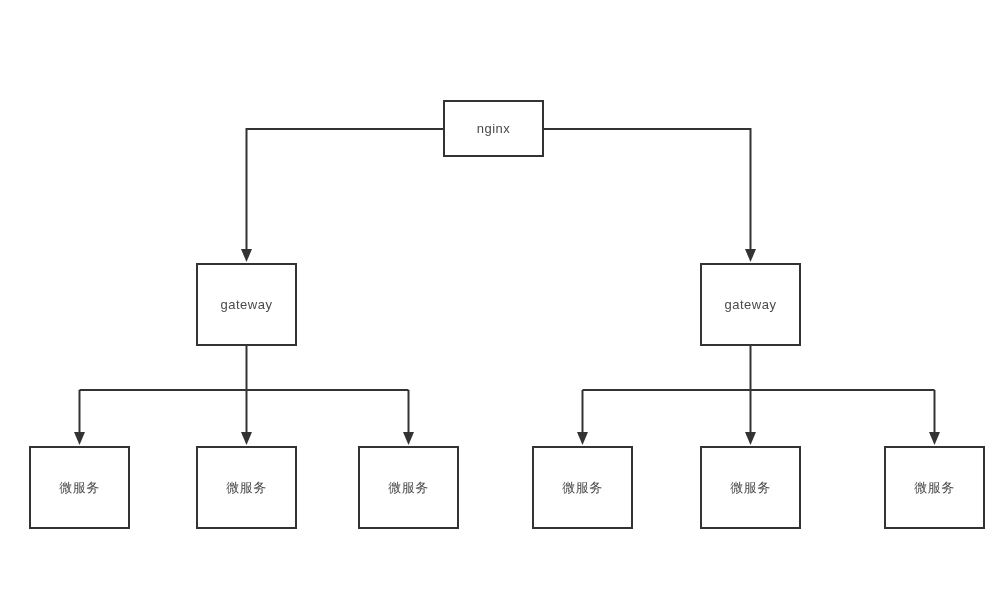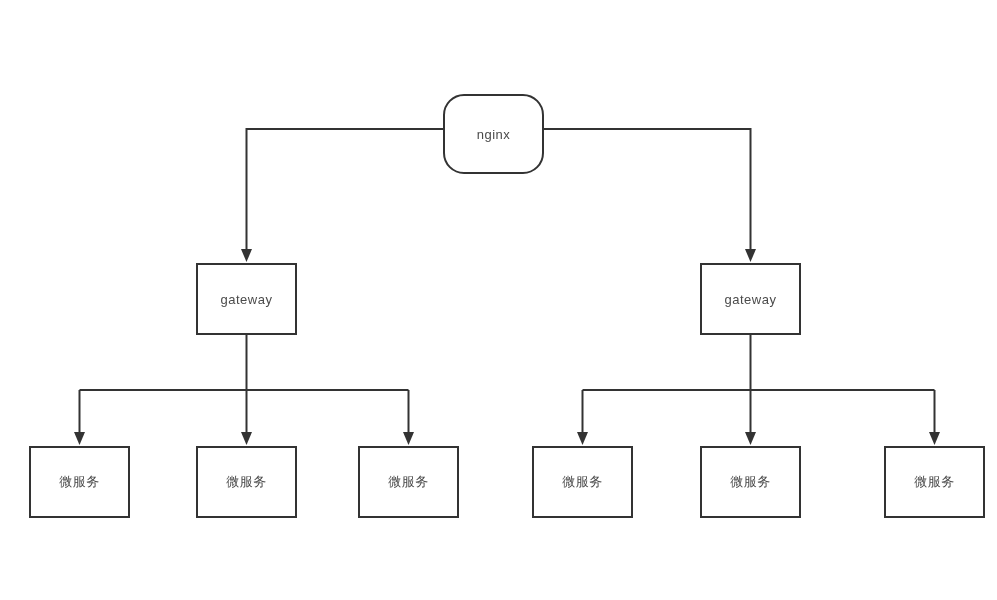--- a/index.html
+++ b/index.html
@@ -28,34 +28,34 @@
     stroke-width: 2;
   }
   .connectors polygon {
     fill: #333333;
     stroke: none;
   }
   .node {
     position: absolute;
     box-sizing: border-box;
     width: 101px;
-    height: 72px;
+    height: 83px;
     border: 2px solid #333333;
     background: #ffffff;
     display: flex;
     align-items: center;
     justify-content: center;
   }
   .node .label {
     font-size: 13px;
     color: #4a4a4a;
     letter-spacing: 0.5px;
     white-space: nowrap;
   }
-  .node-nginx        { left: 443px; top:  94px; height: 80px; border-radius: 21px; }
+  .node-nginx        { left: 443px; top:  100px; height: 57px; }
   .node-gateway-left  { left: 196px; top: 263px; }
   .node-gateway-right { left: 700px; top: 263px; }
   .node-ms1 { left:  29px; top: 446px; }
   .node-ms2 { left: 196px; top: 446px; }
   .node-ms3 { left: 358px; top: 446px; }
   .node-ms4 { left: 532px; top: 446px; }
   .node-ms5 { left: 700px; top: 446px; }
   .node-ms6 { left: 884px; top: 446px; }
 </style>
 </head>

